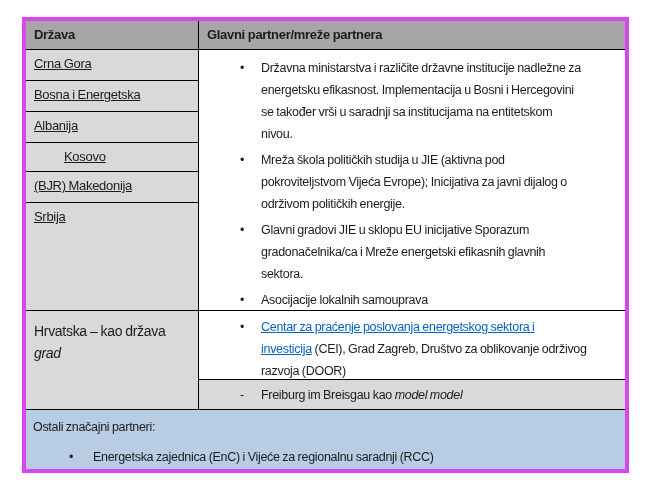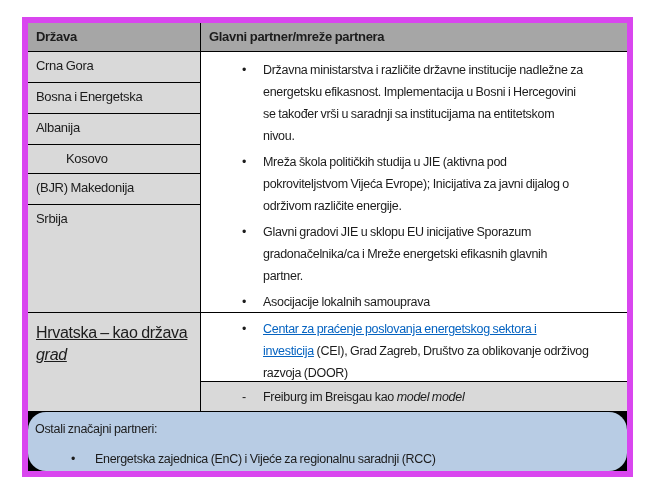--- a/index.html
+++ b/index.html
@@ -6,37 +6,37 @@
   body{
     width:647px;height:490px;background:#ffffff;
     font-family:"Liberation Sans","DejaVu Sans",sans-serif;
     color:#1c1c1c;position:relative;overflow:hidden;
   }
   .tbl{
     position:absolute;left:22px;top:17px;
     display:grid;
     grid-template-columns:172px 426px;
     grid-template-rows:28px 30px 30px 30px 28px 30px 107px 68px 29px 59px;
-    gap:1px;background:#000;border:6px solid #d946ef;
+    gap:1px;background:#000;border:4px solid #d946ef;
   }
   .cell{overflow:hidden;font-size:12.5px;letter-spacing:-0.3px;word-spacing:-0.5px;}
   .head{background:#a6a6a6;font-weight:bold;font-size:13px;padding:6px 8px 0 8px;}
   .gray{background:#d9d9d9;}
   .white{background:#ffffff;}
   .blue{background:#b8cce4;}
   .hcell1{grid-area:1/1;}
   .hcell2{grid-area:1/2;}
-  .country{padding:6px 8px 0 8px;font-size:13px;}
+  .country{padding:6px 8px 0 8px;font-size:13px;text-decoration:underline;}
   .r2{grid-area:2/1;} .r3{grid-area:3/1;} .r4{grid-area:4/1;}
   .r5{grid-area:5/1;padding-left:38px;} .r6{grid-area:6/1;} .r7{grid-area:7/1;}
   .partners{grid-row:2/8;grid-column:2;padding:7px 4px 0 0;}
-  .croatia-label{grid-row:8/10;grid-column:1;padding:9px 8px 16px 8px;font-size:16px;text-decoration:underline;}
+  .croatia-label{grid-row:8/10;grid-column:1;padding:9px 8px 16px 8px;font-size:14px;}
   .croatia-main{grid-area:8/2;padding:5px 4px 0 0;}
   .freiburg{grid-area:9/2;padding:4px 4px 0 0;}
-  .footer{grid-row:10;grid-column:1/3;padding:6px 8px 0 7px;border-radius:18px;}
+  .footer{grid-row:10;grid-column:1/3;padding:6px 8px 0 7px;}
   .tline{height:22px;line-height:22px;white-space:nowrap;}
   .bullet-para{position:relative;margin:0 0 4px 62px;}
   .bullet-para .marker{position:absolute;left:-21px;top:0;line-height:22px;}
   .footer-b{margin:8px 0 0 60px;}
   .footer-b .marker{left:-24px;}
   .italic{font-style:italic;}
   em{font-style:italic;}
   a.doclink{color:#0563c1;text-decoration:underline;cursor:pointer;}
 </style>
 </head>
@@ -59,27 +59,27 @@
       <span class="marker">•</span>
       <div class="tline">Državna ministarstva i različite državne institucije nadležne za</div>
       <div class="tline">energetsku efikasnost. Implementacija u Bosni i Hercegovini</div>
       <div class="tline">se također vrši u saradnji sa institucijama na entitetskom</div>
       <div class="tline">nivou.</div>
     </div>
     <div class="bullet-para">
       <span class="marker">•</span>
       <div class="tline">Mreža škola političkih studija u JIE (aktivna pod</div>
       <div class="tline">pokroviteljstvom Vijeća Evrope); Inicijativa za javni dijalog o</div>
-      <div class="tline">održivom različite energije.</div>
+      <div class="tline">održivom političkih energije.</div>
     </div>
     <div class="bullet-para">
       <span class="marker">•</span>
       <div class="tline">Glavni gradovi JIE u sklopu EU inicijative Sporazum</div>
       <div class="tline">gradonačelnika/ca i Mreže energetski efikasnih glavnih</div>
-      <div class="tline">partner.</div>
+      <div class="tline">sektora.</div>
     </div>
     <div class="bullet-para">
       <span class="marker">•</span>
       <div class="tline">Asocijacije lokalnih samouprava</div>
     </div>
   </div>
 
   <div class="cell gray croatia-label">
     <div class="tline">Hrvatska – kao država</div>
     <div class="tline italic">grad</div>

